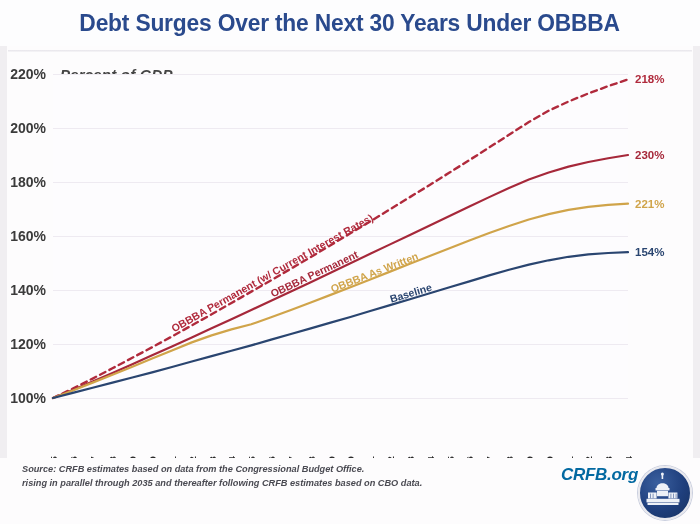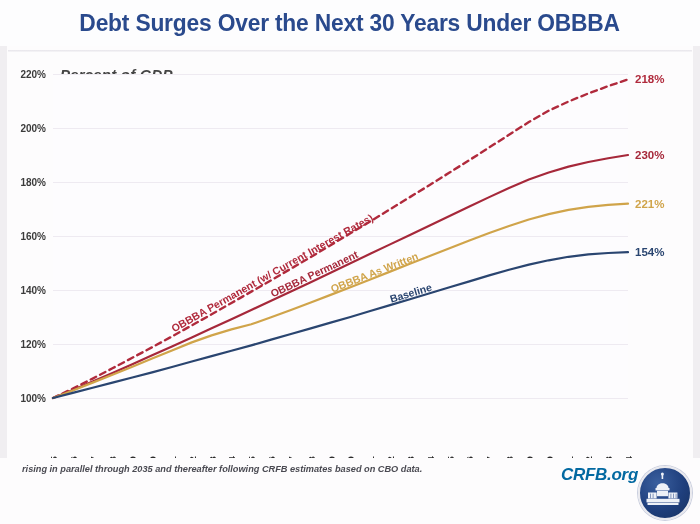--- a/index.html
+++ b/index.html
@@ -74,21 +74,21 @@
     left: 0;
     width: 100%;
     height: 1px;
     background: #eeeaf1;
   }
   .ytick {
     position: absolute;
     right: 654px;
     width: 44px;
     text-align: right;
-    font-size: 10px;
+    font-size: 14px;
     font-weight: bold;
     color: #3b3b3b;
     transform: translateY(-50%);
     font-family: "Liberation Sans", sans-serif;
   }
   .axis-caption {
     position: absolute;
     left: 60px;
     top: 14px;
     font-size: 15px;
@@ -275,20 +275,21 @@
         <div class="xtick" style="left: 543.69px; top: 4px;">2050</div>
         <div class="xtick" style="left: 563.517px; top: 4px;">2051</div>
         <div class="xtick" style="left: 583.345px; top: 4px;">2052</div>
         <div class="xtick" style="left: 603.172px; top: 4px;">2053</div>
         <div class="xtick" style="left: 623px; top: 4px;">2054</div>
       </div>
   </div>
 
   <div class="footer">
     <div class="footer-text">
+      <span class="footer-line">Source: CRFB estimates based on data from the Congressional Budget Office.</span>
       <span class="footer-line">rising in parallel through 2035 and thereafter following CRFB estimates based on CBO data.</span>
     </div>
     <div class="brand">CRFB.org</div>
     <div class="logo">
       <svg width="46" height="46" viewBox="0 0 46 46">
         <g fill="#eef1f7">
           <rect x="21.6" y="7" width="1.6" height="4"></rect>
           <circle cx="22.4" cy="6" r="1.5"></circle>
           <path d="M16.5 20 C16.5 13.5, 28.5 13.5, 28.5 20 Z"></path>
           <rect x="15.5" y="20" width="14" height="2.4"></rect>

